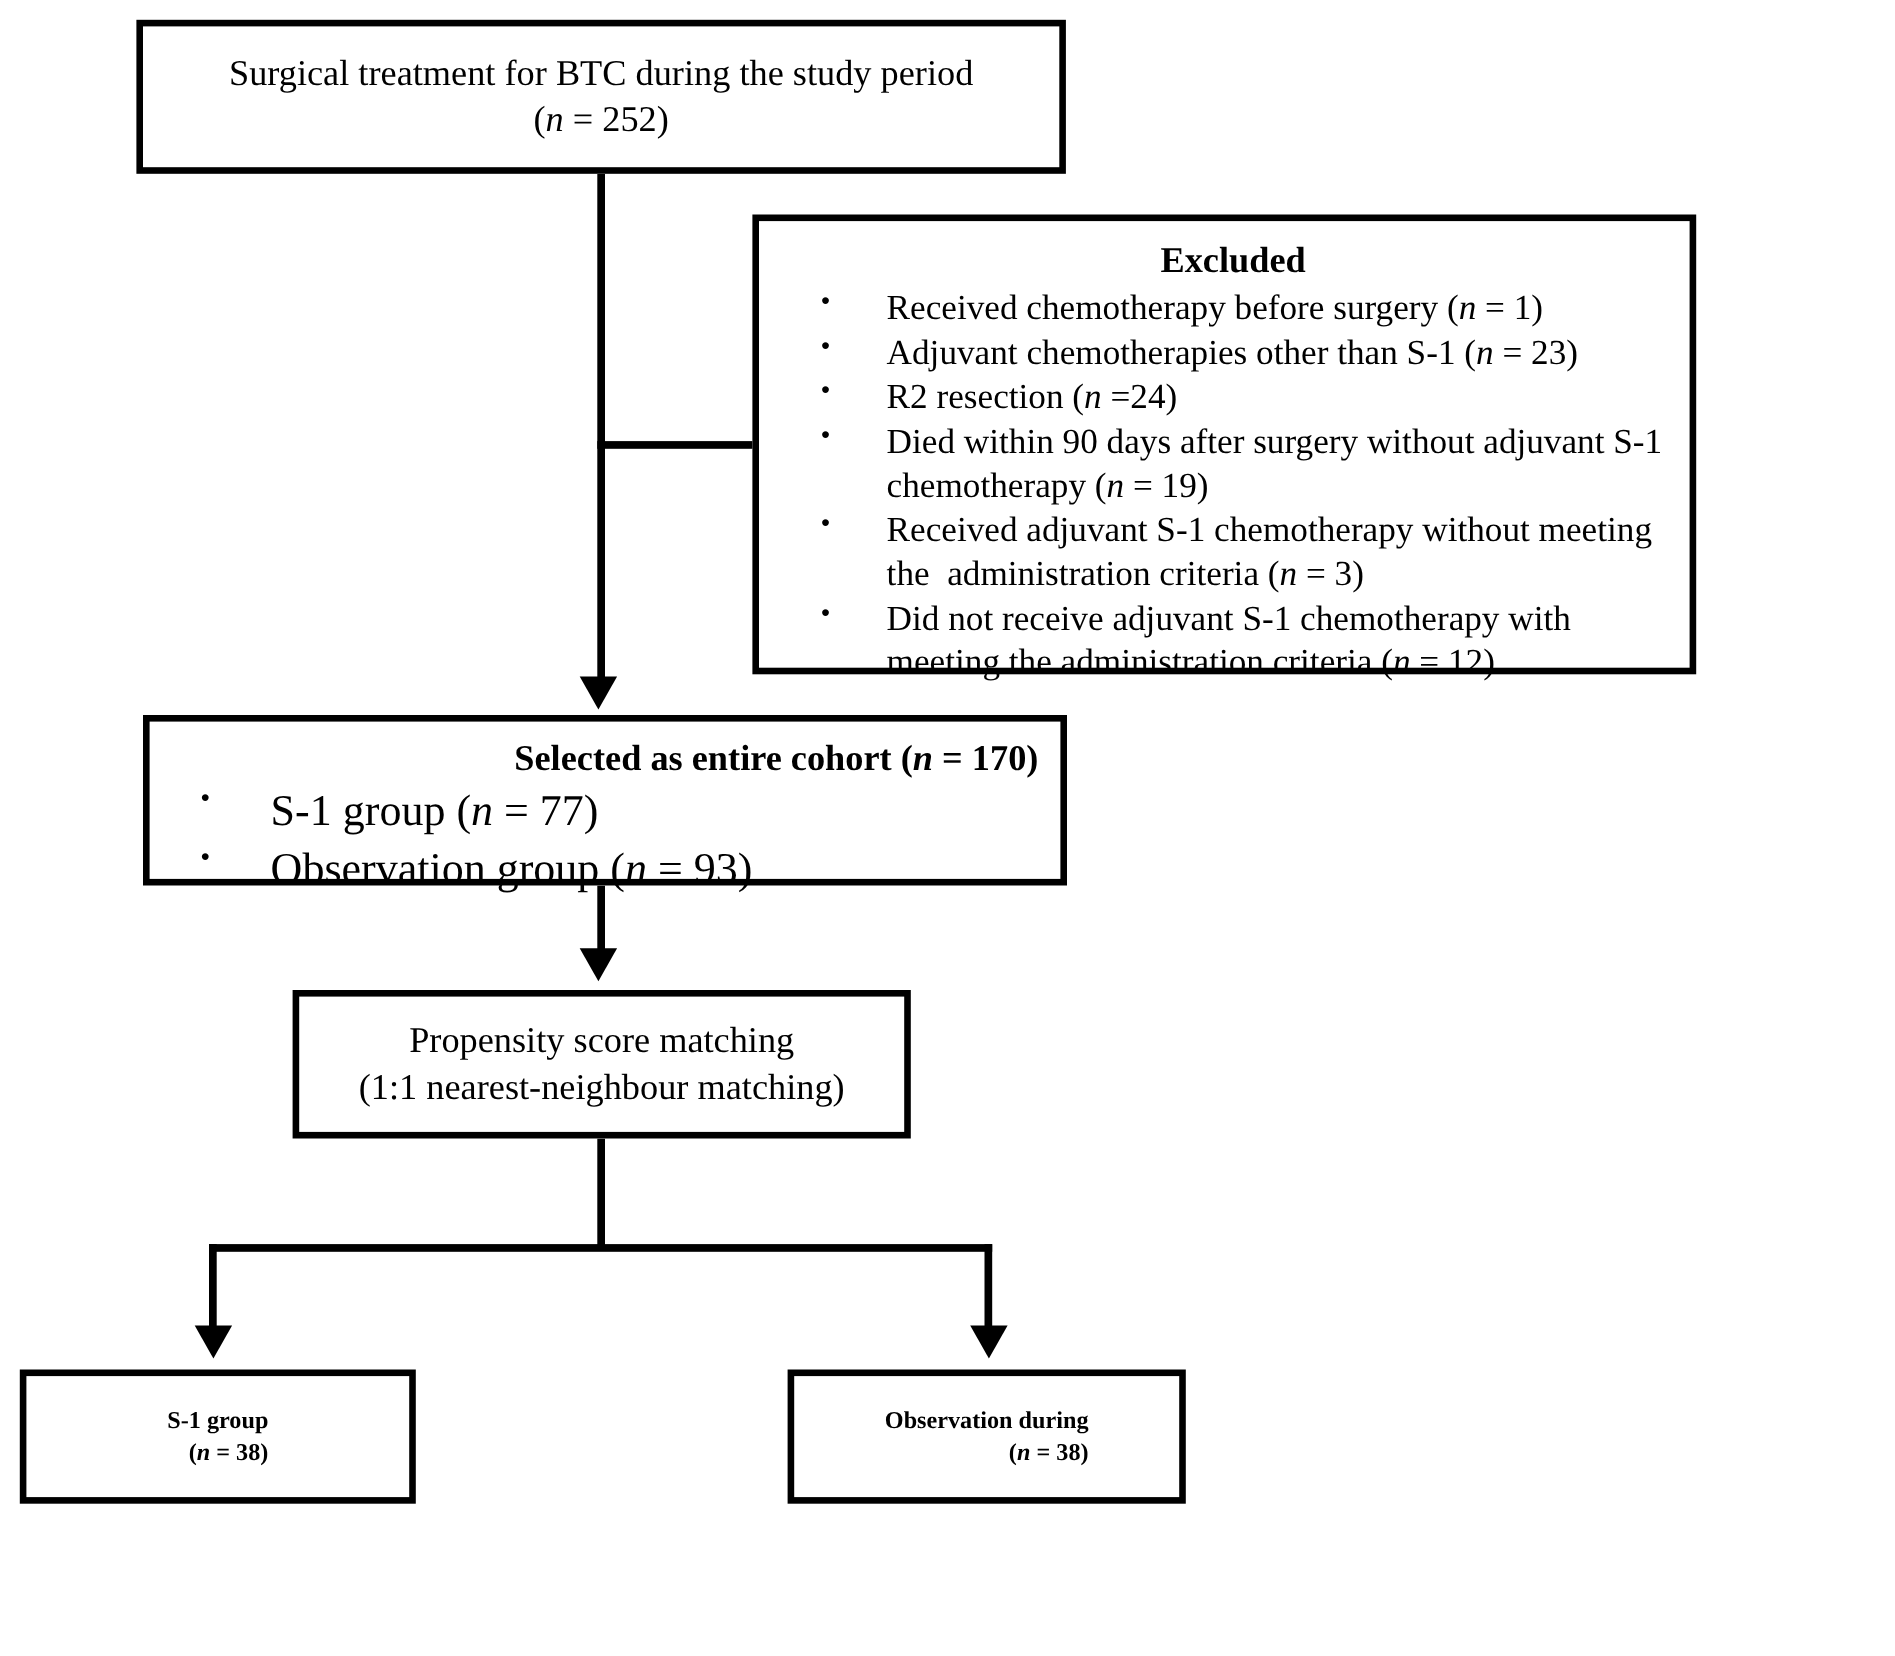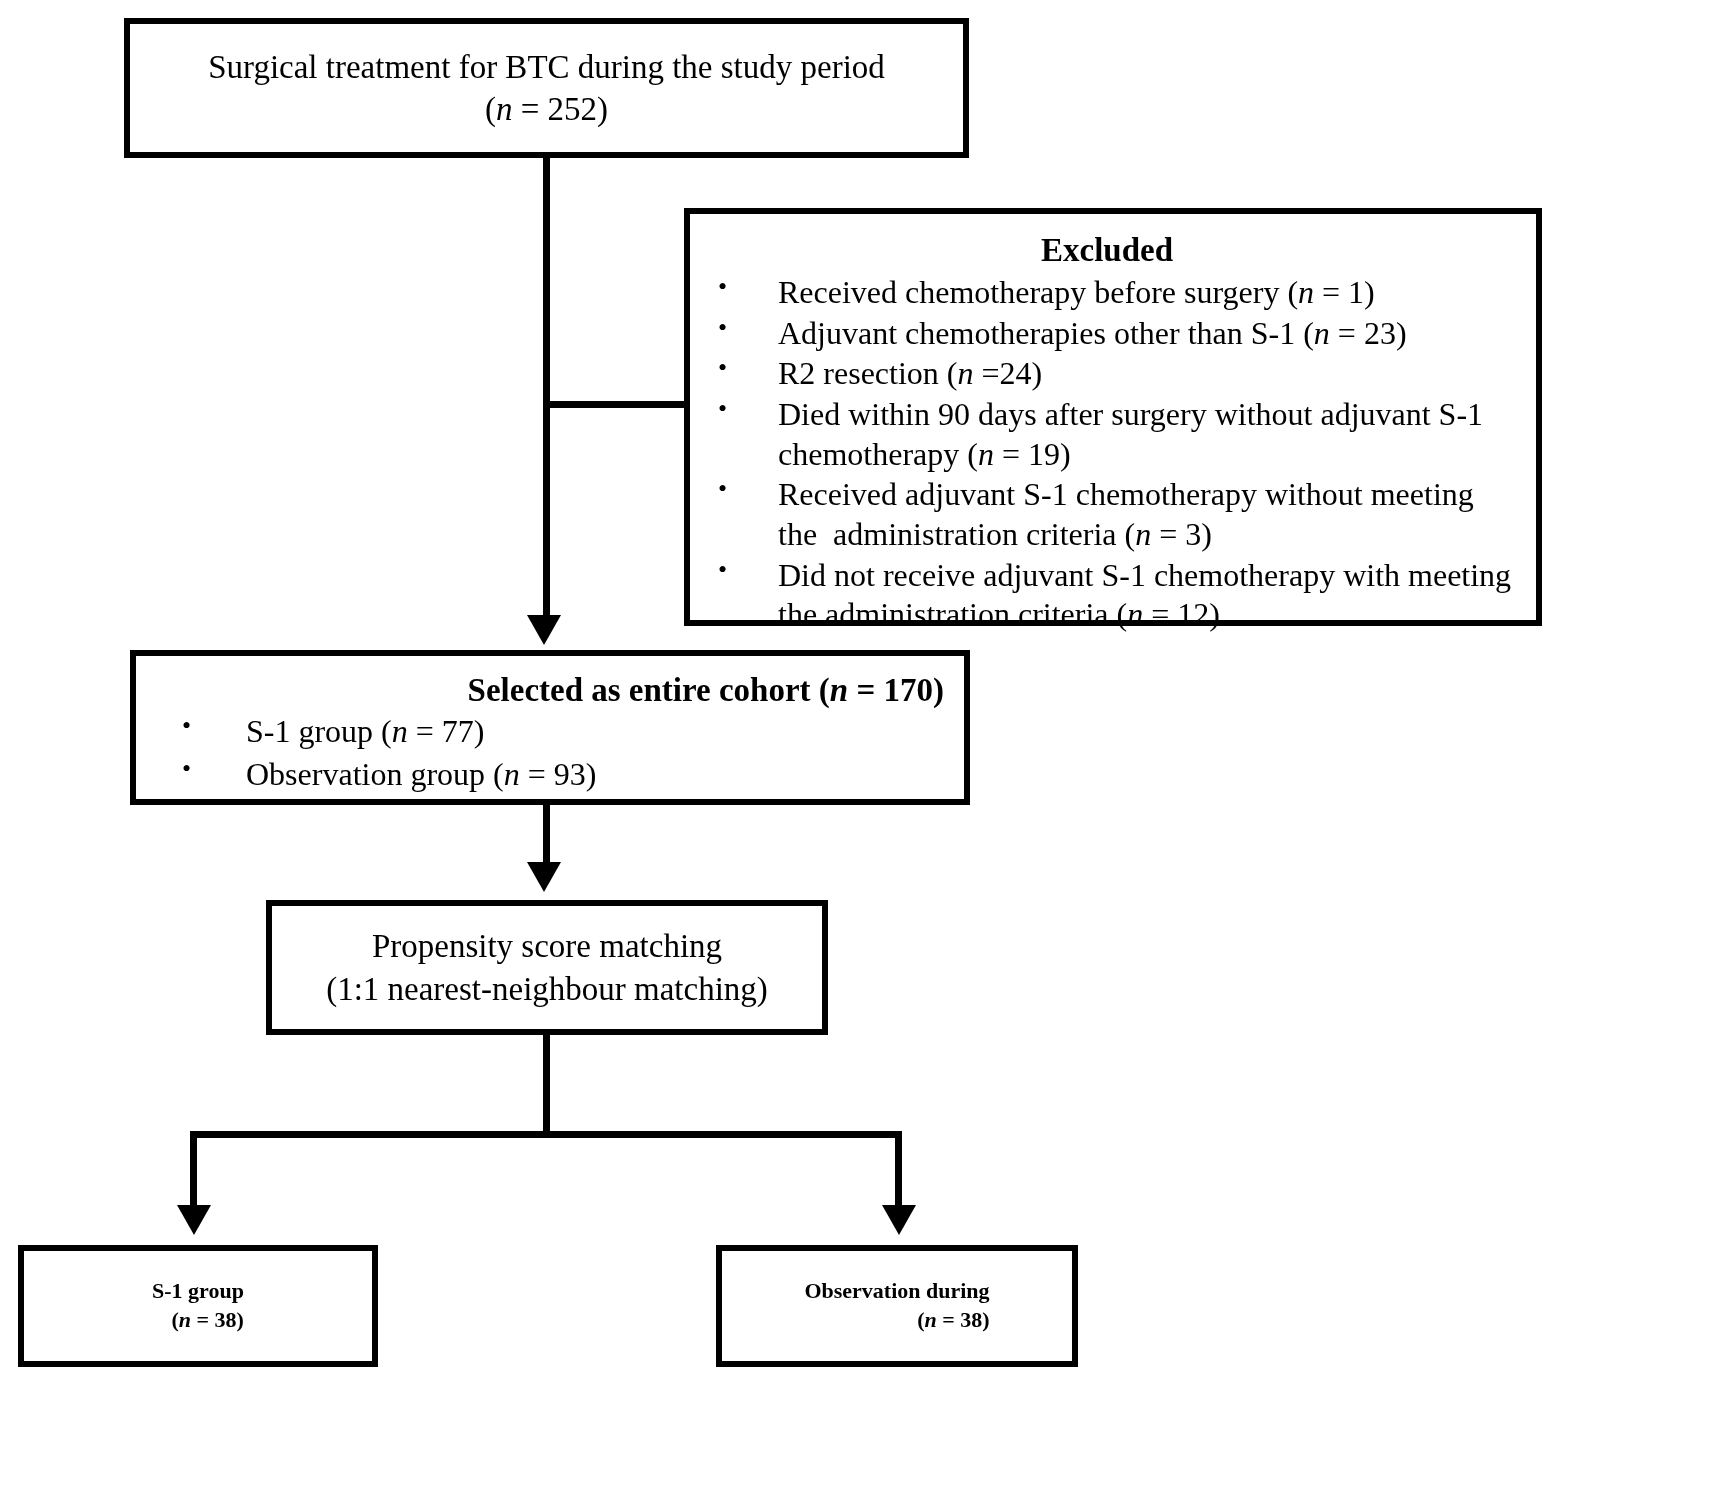--- a/index.html
+++ b/index.html
@@ -56,24 +56,24 @@
   }
   .center-text {
     text-align: center;
     font-size: 33px;
     line-height: 1.28;
   }
 
   
   #box-excluded {
     left: 684px;
-    top: 208px;
+    top: 195px;
     width: 858px;
     height: 418px;
-    padding: 18px 22px 10px 10px;
+    padding: 18px 22px 10px 38px;
   }
   #excluded-title {
     text-align: center;
     font-weight: bold;
     font-size: 33px;
     margin-bottom: 4px;
   }
   ul.bullets {
     list-style: none;
     margin: 0;
@@ -103,21 +103,21 @@
     padding: 16px 20px 8px 20px;
   }
   #cohort-title {
     text-align: right;
     font-weight: bold;
     font-size: 33px;
     margin-bottom: 2px;
   }
   #box-cohort ul.bullets > li {
     padding-left: 90px;
-    font-size: 32px;
+    font-size: 40px;
     line-height: 1.3;
   }
   #box-cohort ul.bullets > li::before { left: 26px; }
 
   
   #box-psm {
     left: 266px;
     top: 900px;
     width: 562px;
     height: 135px;

